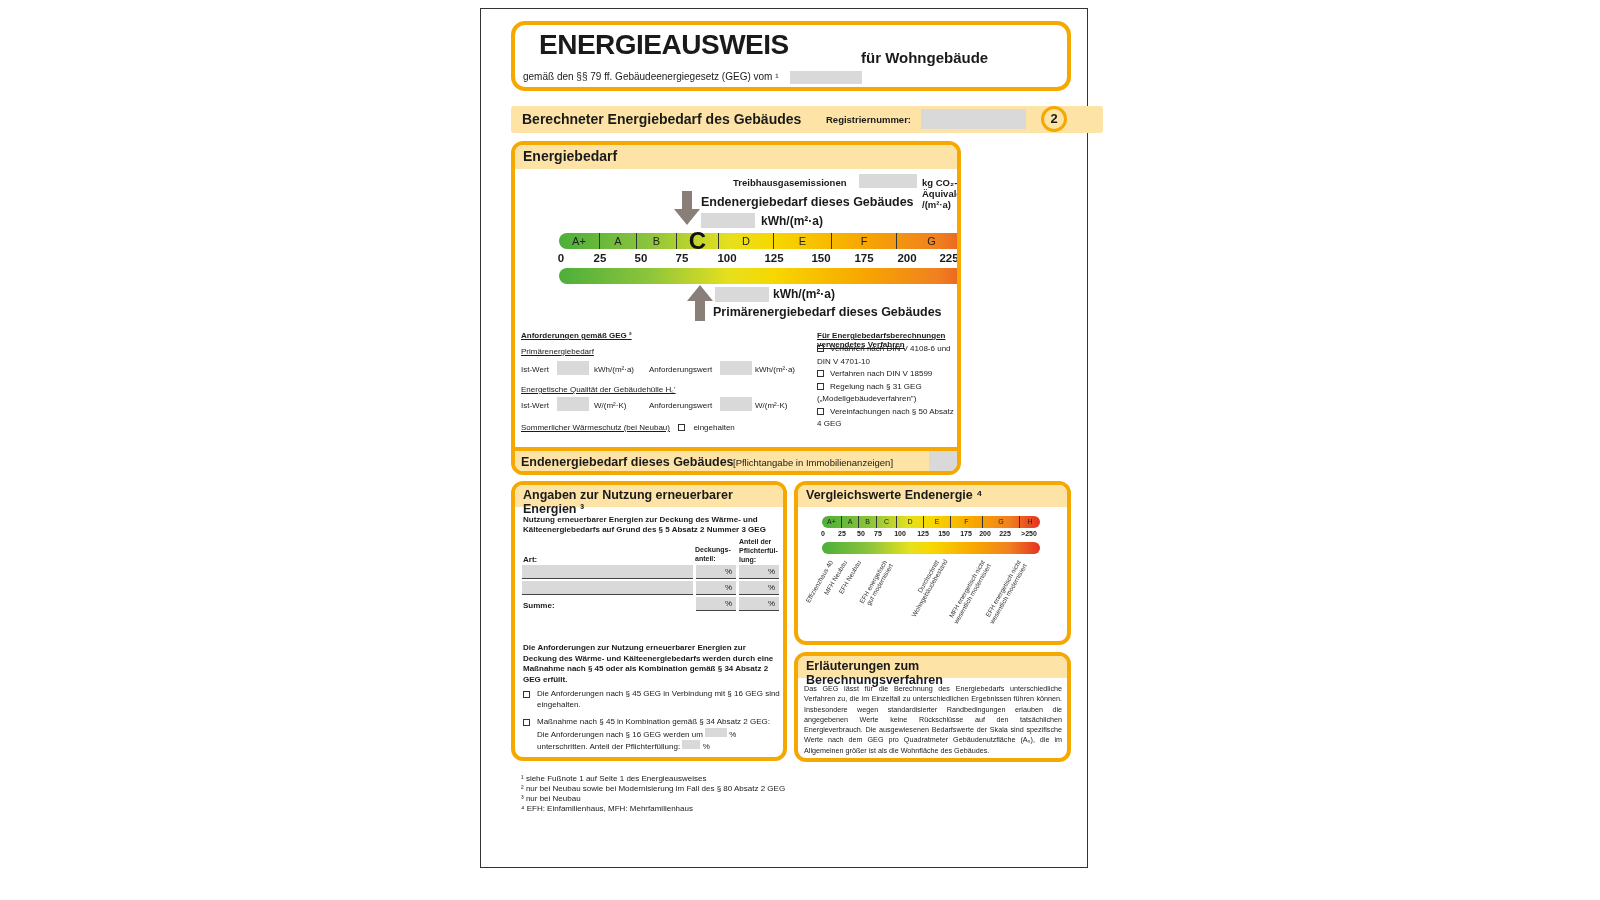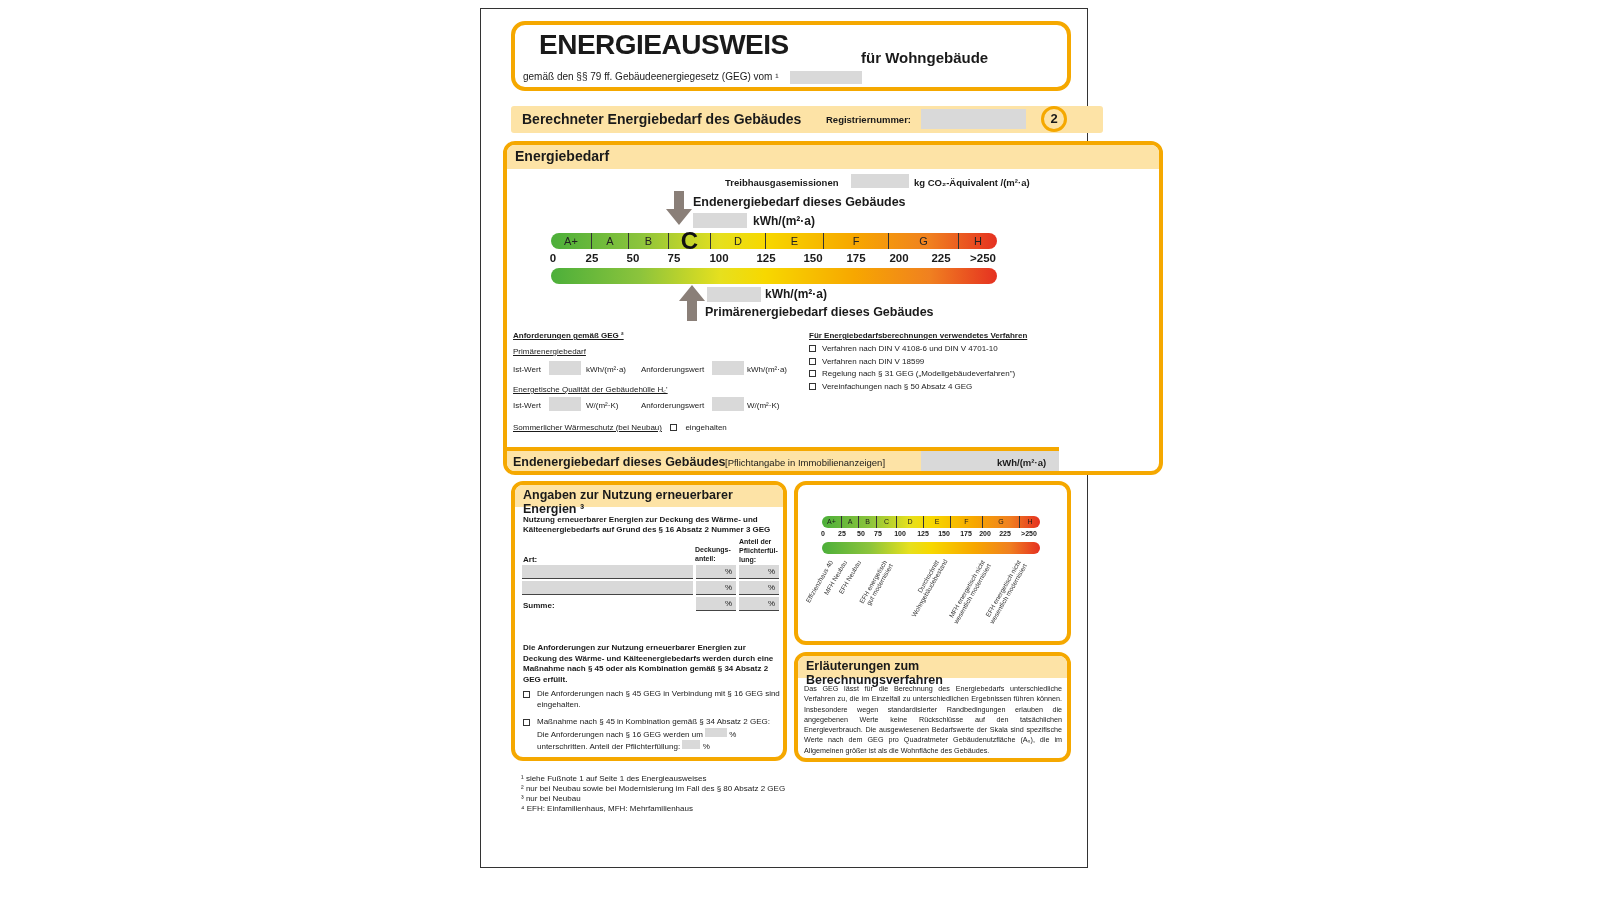--- a/index.html
+++ b/index.html
@@ -20,21 +20,21 @@
   #title-date { position: absolute; left: 275px; top: 46px; width: 72px; height: 13px; }
 
   
   #section-bar { position: absolute; left: 30px; top: 97px; width: 592px; height: 27px; background: #fde3a6; border-radius: 3px; }
   #section-bar-title { position: absolute; left: 11px; top: 5px; font-size: 14px; font-weight: bold; }
   #reg-label { position: absolute; left: 315px; top: 8px; font-size: 9.5px; font-weight: bold; }
   #reg-field { position: absolute; left: 410px; top: 3px; width: 105px; height: 20px; }
   #page-number { position: absolute; left: 560px; top: 97px; width: 26px; height: 26px; border: 3px solid #f5a800; border-radius: 50%; font-size: 13px; font-weight: bold; text-align: center; line-height: 20px; }
 
   
-  #energy-box { left: 22px; top: 132px; width: 660px; height: 334px; }
+  #energy-box { left: 30px; top: 132px; width: 450px; height: 334px; }
   #energy-hdr { height: 24px; padding: 3px 8px; font-size: 14px; }
   .abs { position: absolute; }
   .b { font-weight: bold; }
   .scale { position: absolute; left: 44px; width: 446px; height: 16px; border-radius: 8px;
      background: linear-gradient(90deg, #4caf3a 0%, #8cc43c 20%, #e6e01e 38%, #f7d800 48%, #f7a700 68%, #f08020 85%, #e53121 100%); }
   .cls { position: absolute; top: 0; height: 16px; font-size: 11px; text-align: center; line-height: 16px; border-right: 1.5px solid #333; color: #222; }
   .cls:last-child { border-right: none; }
   .tick { position: absolute; font-size: 11.5px; font-weight: bold; transform: translateX(-50%); }
   .small { font-size: 8px; }
   .u { text-decoration: underline; }
@@ -164,21 +164,21 @@
     <div id="endbar">
       <span class="abs b" style="left:6px; top:4px; font-size:12.5px;">Endenergiebedarf dieses Gebäudes</span>
       <span class="abs" style="left:218px; top:6px; font-size:9.5px;">[Pflichtangabe in Immobilienanzeigen]</span>
       <span class="abs gray" style="left:414px; top:0; width:138px; height:20px;"></span>
       <span class="abs b" style="left:490px; top:6px; font-size:9.5px;">kWh/(m²·a)</span>
     </div>
   </div>
 
   <div class="obox" id="renew-box">
     <div class="box-hdr hdr">Angaben zur Nutzung erneuerbarer Energien ³</div>
-    <div class="abs b" style="left:8px; top:30px; width:260px; font-size:8px; line-height:10px;">Nutzung erneuerbarer Energien zur Deckung des Wärme- und Kälteenergiebedarfs auf Grund des § 16 Absatz 2 Nummer 3 GEG</div>
+    <div class="abs b" style="left:8px; top:30px; width:260px; font-size:8px; line-height:10px;">Nutzung erneuerbarer Energien zur Deckung des Wärme- und Kälteenergiebedarfs auf Grund des § 5 Absatz 2 Nummer 3 GEG</div>
     <div class="abs b small" style="left:8px; top:70px;">Art:</div>
     <div class="abs b" style="left:180px; top:60px; width:42px; font-size:7px; line-height:9px;">Deckungs-anteil:</div>
     <div class="abs b" style="left:224px; top:52px; width:46px; font-size:7px; line-height:9px;">Anteil der Pflichterfül-lung:</div>
 
     <div class="pct" style="left:7px; top:80px; width:171px;"></div>
     <div class="pct" style="left:181px; top:80px; width:40px;">%</div>
     <div class="pct" style="left:224px; top:80px; width:40px;">%</div>
     <div class="pct" style="left:7px; top:96px; width:171px;"></div>
     <div class="pct" style="left:181px; top:96px; width:40px;">%</div>
     <div class="pct" style="left:224px; top:96px; width:40px;">%</div>
@@ -196,20 +196,21 @@
       <span>Maßnahme nach § 45 in Kombination gemäß § 34 Absatz 2 GEG: Die Anforderungen nach § 16 GEG werden um</span>
       <span class="gray" style="width:22px; height:9px;"></span>
       <span>%</span>
       <span>unterschritten. Anteil der Pflichterfüllung:</span>
       <span class="gray" style="width:18px; height:9px;"></span>
       <span>%</span>
     </div>
   </div>
 
   <div class="obox" id="compare-box">
+    <div class="box-hdr hdr">Vergleichswerte Endenergie ⁴</div>
     <div class="mini-scale" style="top:31px;">
       <div class="mcls" style="left:0; width:20px;">A+</div>
       <div class="mcls" style="left:20px; width:17px;">A</div>
       <div class="mcls" style="left:37px; width:18px;">B</div>
       <div class="mcls" style="left:55px; width:20px;">C</div>
       <div class="mcls" style="left:75px; width:27px;">D</div>
       <div class="mcls" style="left:102px; width:27px;">E</div>
       <div class="mcls" style="left:129px; width:32px;">F</div>
       <div class="mcls" style="left:161px; width:37px;">G</div>
       <div class="mcls" style="left:198px; width:20px;">H</div>

